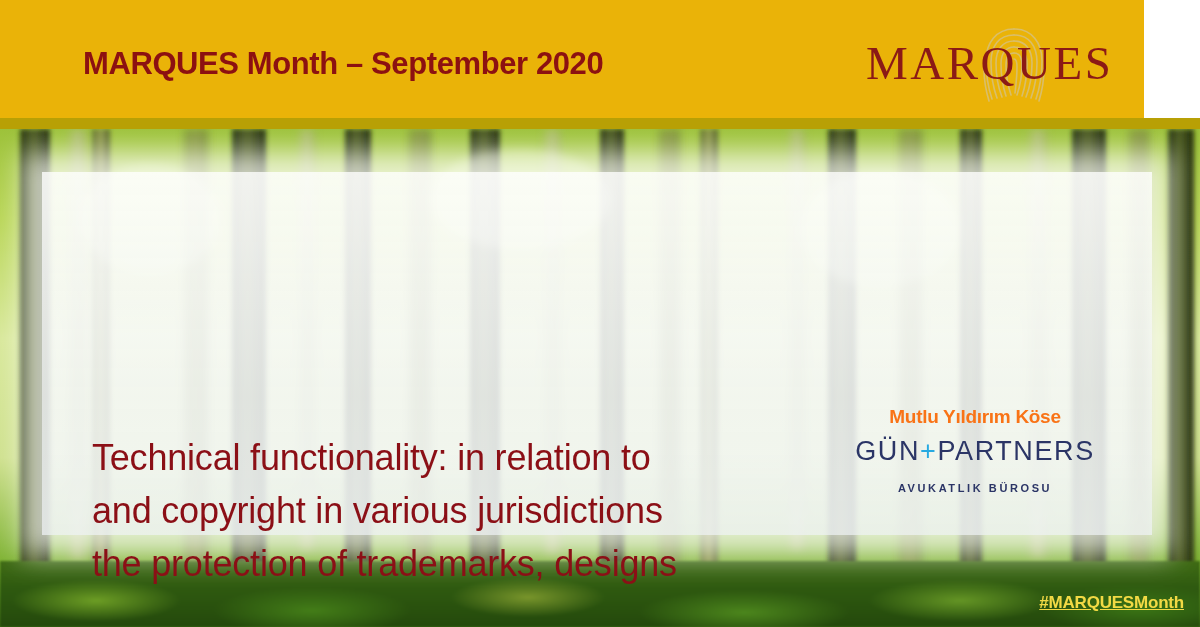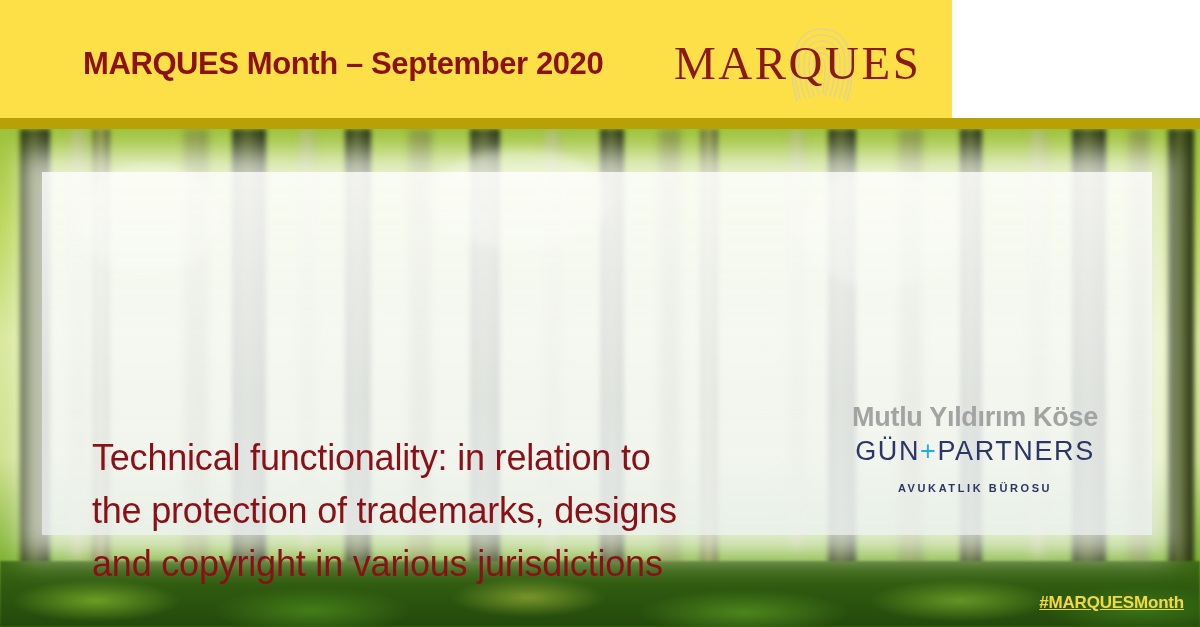--- a/index.html
+++ b/index.html
@@ -7,22 +7,22 @@
 
   .slide{
     position:relative;
     width:1200px;height:627px;
     overflow:hidden;
     background:#ffffff;
   }
 
   
   .header{
-    position:absolute;left:0;top:0;width:952px;height:118px;
-    background:#fde047;
+    position:absolute;left:0;top:0;width:1144px;height:118px;
+    background:#eab308;
     z-index:5;
     text-decoration:underline;
   }
   .header-title{
     position:absolute;left:83px;top:46px;
     font-family:"Liberation Sans", sans-serif;
     font-size:31px;font-weight:bold;
     letter-spacing:-0.4px;
     color:#8C1111;
     white-space:nowrap;
@@ -105,22 +105,22 @@
     white-space:nowrap;
   }
 
   
   .speaker-block{
     position:absolute;left:800px;top:272px;width:350px;
     z-index:8;text-align:center;
   }
   .speaker-name{
     font-family:"Liberation Sans", sans-serif;
-    font-size:27px;font-weight:bold;
-    color:#a3a3a3;
+    font-size:19px;font-weight:bold;
+    color:#f97316;
     letter-spacing:-0.3px;
     line-height:32px;
     white-space:nowrap;
   }
   .firm-name{
     margin-top:3px;
     font-family:Liberation Sans, sans-serif;
     font-size:27px;font-weight:400;
     color:#2B3566;
     letter-spacing:1.6px;
@@ -251,22 +251,22 @@
         <ellipse cx="880" cy="100" rx="80" ry="58" fill="#f0ffcc"></ellipse>
       </g>
     </svg>
 
     <div class="photo-ground"></div>
 
     <div class="panel"></div>
 
     <div class="title-block">
       <div class="title-line">Technical functionality: in relation to</div>
+      <div class="title-line">and copyright in various jurisdictions</div>
       <div class="title-line">the protection of trademarks, designs</div>
-      <div class="title-line">and copyright in various jurisdictions</div>
     </div>
 
     <div class="speaker-block">
       <div class="speaker-name">Mutlu Yıldırım Köse</div>
       <div class="firm-name"><span>GÜN</span><span class="firm-plus">+</span><span>PARTNERS</span></div>
       <div class="firm-tagline">AVUKATLIK BÜROSU</div>
     </div>
 
     <div class="hashtag">#MARQUESMonth</div>
 

